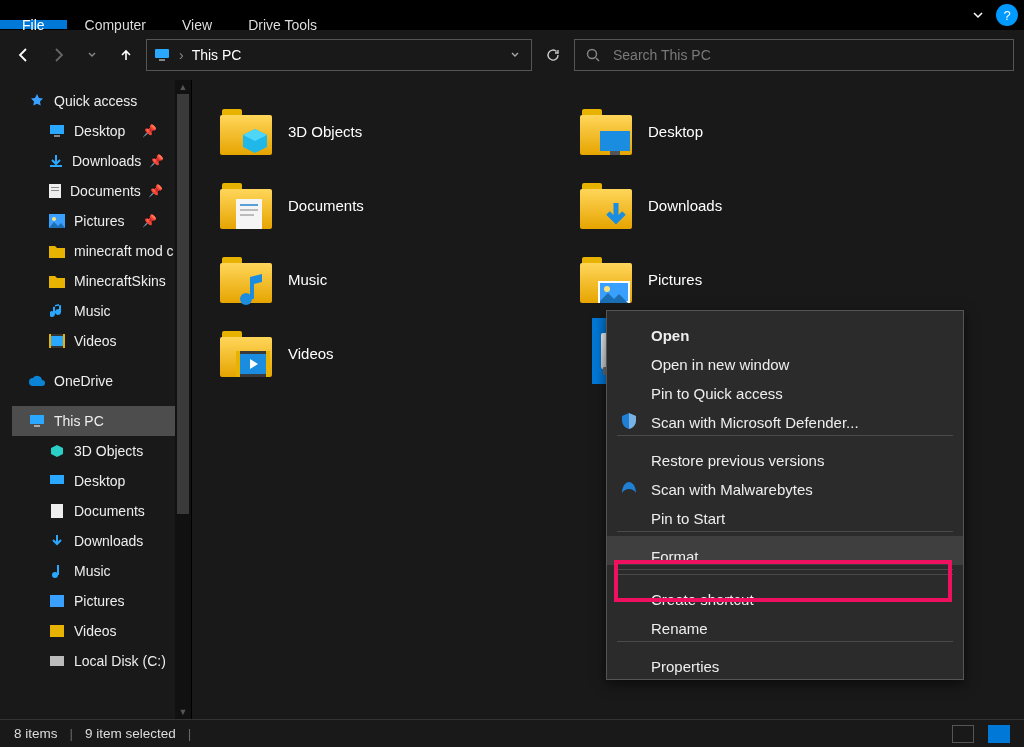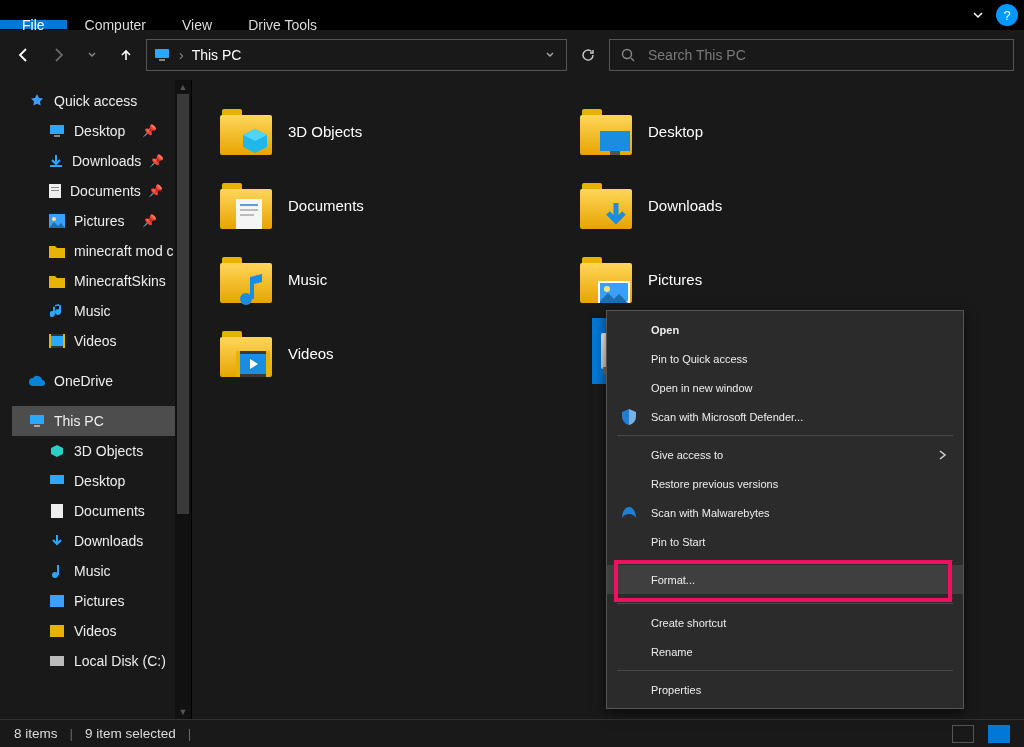--- a/index.html
+++ b/index.html
@@ -17,21 +17,21 @@
 .navrow { display:flex; align-items:center; height:50px; background:#191919; padding:0 10px; gap:6px; }
 .navbtn { width:28px; height:28px; display:flex; align-items:center; justify-content:center; color:#aaa; }
 .navbtn.enabled { color:#fff; }
 .addrbox { flex:1; display:flex; align-items:center; height:32px; border:1px solid #555; background:#191919; padding:0 6px; gap:8px; }
 .addrbox .pcicon { width:18px; height:18px; }
 .addrbox .crumb { color:#fff; }
 .addrbox .sep { color:#888; }
 .addrbox .flex { flex:1; }
 .addrbox .dd { color:#aaa; margin-right:4px; }
 .refresh { width:30px; height:32px; display:flex; align-items:center; justify-content:center; color:#ccc; }
-.searchbox { width:405px; height:32px; border:1px solid #555; background:#191919; display:flex; align-items:center; padding:0 10px; gap:12px; }
+.searchbox { width:440px; height:32px; border:1px solid #555; background:#191919; display:flex; align-items:center; padding:0 10px; gap:12px; }
 .searchbox input { background:transparent; border:none; outline:none; color:#fff; flex:1; font-size:14px; }
 .searchbox input::placeholder { color:#7a7a7a; }
 
 
 .body { display:flex; height:calc(100% - 30px - 50px - 28px); background:#191919; }
 
 
 .sidebar { width:192px; background:#191919; position:relative; border-right:1px solid #000; }
 .sbscroll { position:absolute; right:0; top:0; width:16px; height:100%; background:#111; }
 .sbscroll .sbarrow { height:14px; display:flex; align-items:center; justify-content:center; color:#555; font-size:9px; }
@@ -55,21 +55,21 @@
 .over { position:absolute; }
 .flabel { color:#fff; font-size:15px; }
 
 
 .driveSel { position:absolute; left:400px; top:238px; width:66px; height:66px; background:#0078d7; display:flex; align-items:center; justify-content:center; }
 .driveIcn { width:48px; height:36px; background:linear-gradient(#f5f5f5,#ccc); border-radius:2px; position:relative; }
 .driveIcn::after { content:""; position:absolute; bottom:-6px; left:2px; right:2px; height:8px; background:#6b6b6b; border-radius:1px; }
 
 
 .ctx { position:absolute; left:606px; top:310px; width:358px; background:#2b2b2b; border:1px solid #555; padding:4px 0; box-shadow:0 4px 12px rgba(0,0,0,.6); z-index:50; }
-.ctxItem { display:flex; align-items:center; height:29px; padding:0 16px 0 44px; color:#eee; cursor:pointer; position:relative; font-size:11px; }
+.ctxItem { display:flex; align-items:flex-end; height:29px; padding:0 16px 0 44px; color:#eee; cursor:pointer; position:relative; font-size:15px; }
 .ctxItem.bold { font-weight:600; }
 .ctxItem.hover { background:#3f3f3f; }
 .ctxItem .sub { margin-left:auto; color:#aaa; }
 .ctxIcon { position:absolute; left:12px; width:20px; height:20px; display:flex; align-items:center; justify-content:center; }
 .ctxSep { height:1px; background:#4a4a4a; margin:4px 10px; }
 
 
 .fmtBox { position:absolute; left:614px; top:560px; width:338px; height:42px; border:4px solid #ef1060; z-index:60; pointer-events:none; }
 
 
@@ -447,43 +447,35 @@
       <div class="driveIcn"></div>
     </div>
   </div>
 </div>
 
 <div class="ctx">
   <div class="ctxItem bold">
       <span>Open</span>
     </div>
   <div class="ctxItem">
+      <span>Open in new window</span>
+    </div>
+  <div class="ctxItem">
       <span>Pin to Quick access</span>
-    </div>
-  <div class="ctxItem">
-      <span>Open in new window</span>
     </div>
   <div class="ctxItem">
     <span class="ctxIcon">
         <svg width="18" height="18" viewBox="0 0 18 18">
           <path d="M9 1l7 3v4c0 5-3 8-7 9-4-1-7-4-7-9V4z" fill="#1f7fd4"></path>
           <path d="M9 1v16c4-1 7-4 7-9V4z" fill="#fff" opacity=".4"></path>
         </svg>
       </span>
     <span>Scan with Microsoft Defender...</span>
   </div>
   <div class="ctxSep"></div>
-  <div class="ctxItem">
-    <span>Give access to</span>
-    <span class="sub">
-        <svg width="10" height="12" viewBox="0 0 10 12">
-          <path d="M3 2l5 4-5 4" stroke="#ccc" stroke-width="1.6" fill="none"></path>
-        </svg>
-      </span>
-  </div>
   <div class="ctxItem">
       <span>Restore previous versions</span>
     </div>
   <div class="ctxItem">
     <span class="ctxIcon">
         <svg width="18" height="18" viewBox="0 0 18 18">
           <path d="M2 14c0-6 3-11 7-11s7 5 7 11c-2-3-4-4-7-4s-5 1-7 4z" fill="#1f7fd4"></path>
         </svg>
       </span>
     <span>Scan with Malwarebytes</span>

